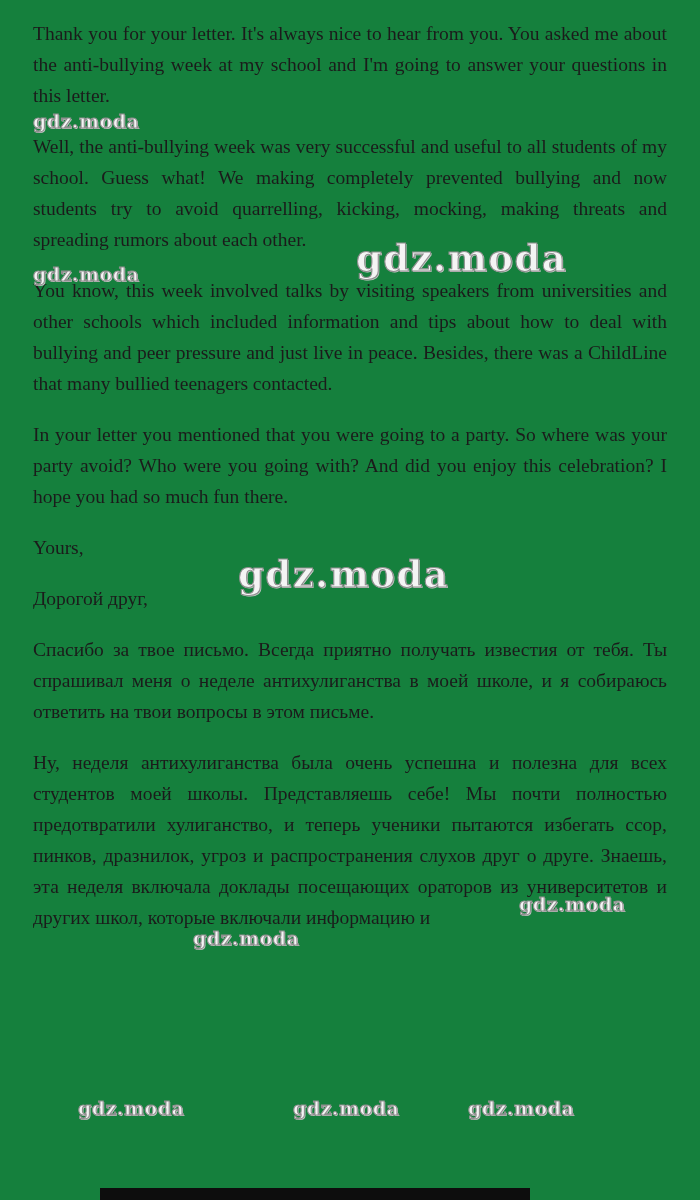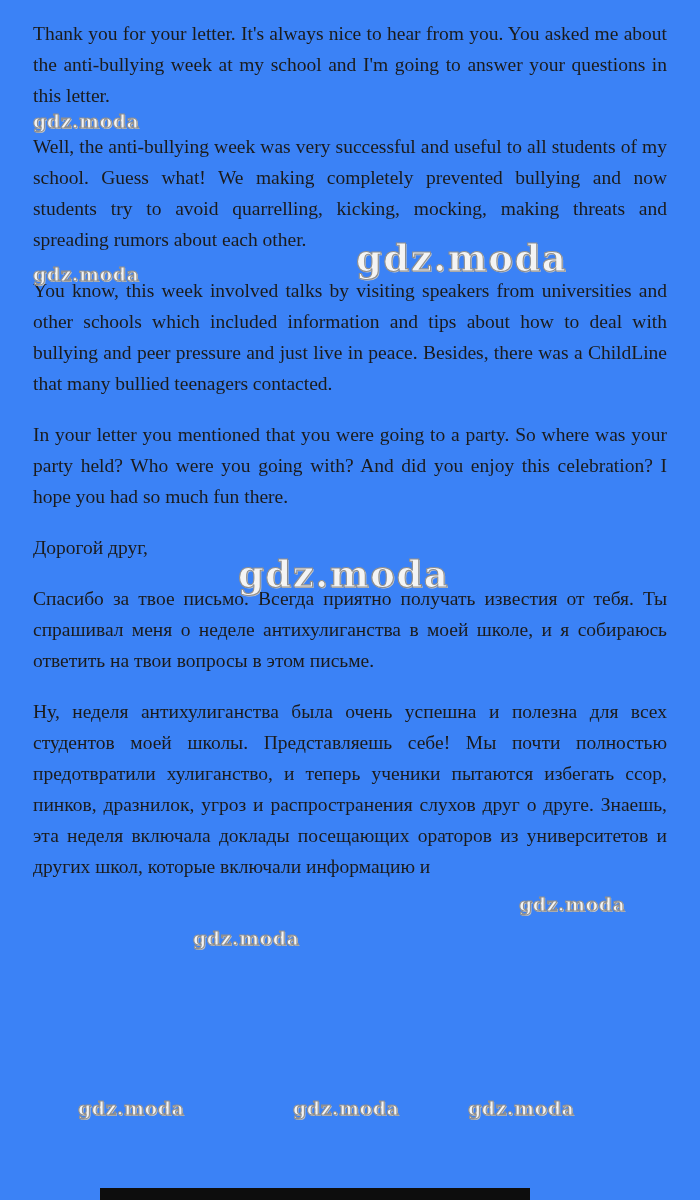--- a/index.html
+++ b/index.html
@@ -4,21 +4,21 @@
 <style>
   html, body {
     margin: 0;
     padding: 0;
     background: #ffffff;
   }
   .page {
     position: relative;
     width: 700px;
     height: 1200px;
-    background: #3b82f6;
+    background: #15803d;
     overflow: hidden;
     font-family: "Liberation Serif", "DejaVu Serif", serif;
     color: #1b1b1b;
   }
   .content {
     position: absolute;
     top: 0;
     left: 0;
     width: 700px;
     padding: 18px 33px 0 33px;
@@ -63,21 +63,22 @@
 </style>
 </head>
 <body>
 
 <div class="page">
 
   <div class="content">
     <p>Thank you for your letter. It's always nice to hear from you. You asked me about the anti-bullying week at my school and I'm going to answer your questions in this letter.</p>
     <p class="mt-sm">Well, the anti-bullying week was very successful and useful to all students of my school. Guess what! We making completely prevented bullying and now students try to avoid quarrelling, kicking, mocking, making threats and spreading rumors about each other.</p>
     <p>You know, this week involved talks by visiting speakers from universities and other schools which included information and tips about how to deal with bullying and peer pressure and just live in peace. Besides, there was a ChildLine that many bullied teenagers contacted.</p>
-    <p>In your letter you mentioned that you were going to a party. So where was your party held? Who were you going with? And did you enjoy this celebration? I hope you had so much fun there.</p>
+    <p>In your letter you mentioned that you were going to a party. So where was your party avoid? Who were you going with? And did you enjoy this celebration? I hope you had so much fun there.</p>
+    <p>Yours,</p>
 
     <div class="ru-section">
       <p>Дорогой друг,</p>
       <p>Спасибо за твое письмо. Всегда приятно получать известия от тебя. Ты спрашивал меня о неделе антихулиганства в моей школе, и я собираюсь ответить на твои вопросы в этом письме.</p>
       <p class="mt-xs">Ну, неделя антихулиганства была очень успешна и полезна для всех студентов моей школы. Представляешь себе! Мы почти полностью предотвратили хулиганство, и теперь ученики пытаются избегать ссор, пинков, дразнилок, угроз и распространения слухов друг о друге. Знаешь, эта неделя включала доклады посещающих ораторов из университетов и других школ, которые включали информацию и</p>
     </div>
   </div>
 
   <span class="wm wm-small" style="left:33px; top:110px;">gdz.moda</span>
   <span class="wm wm-small" style="left:33px; top:263px;">gdz.moda</span>

